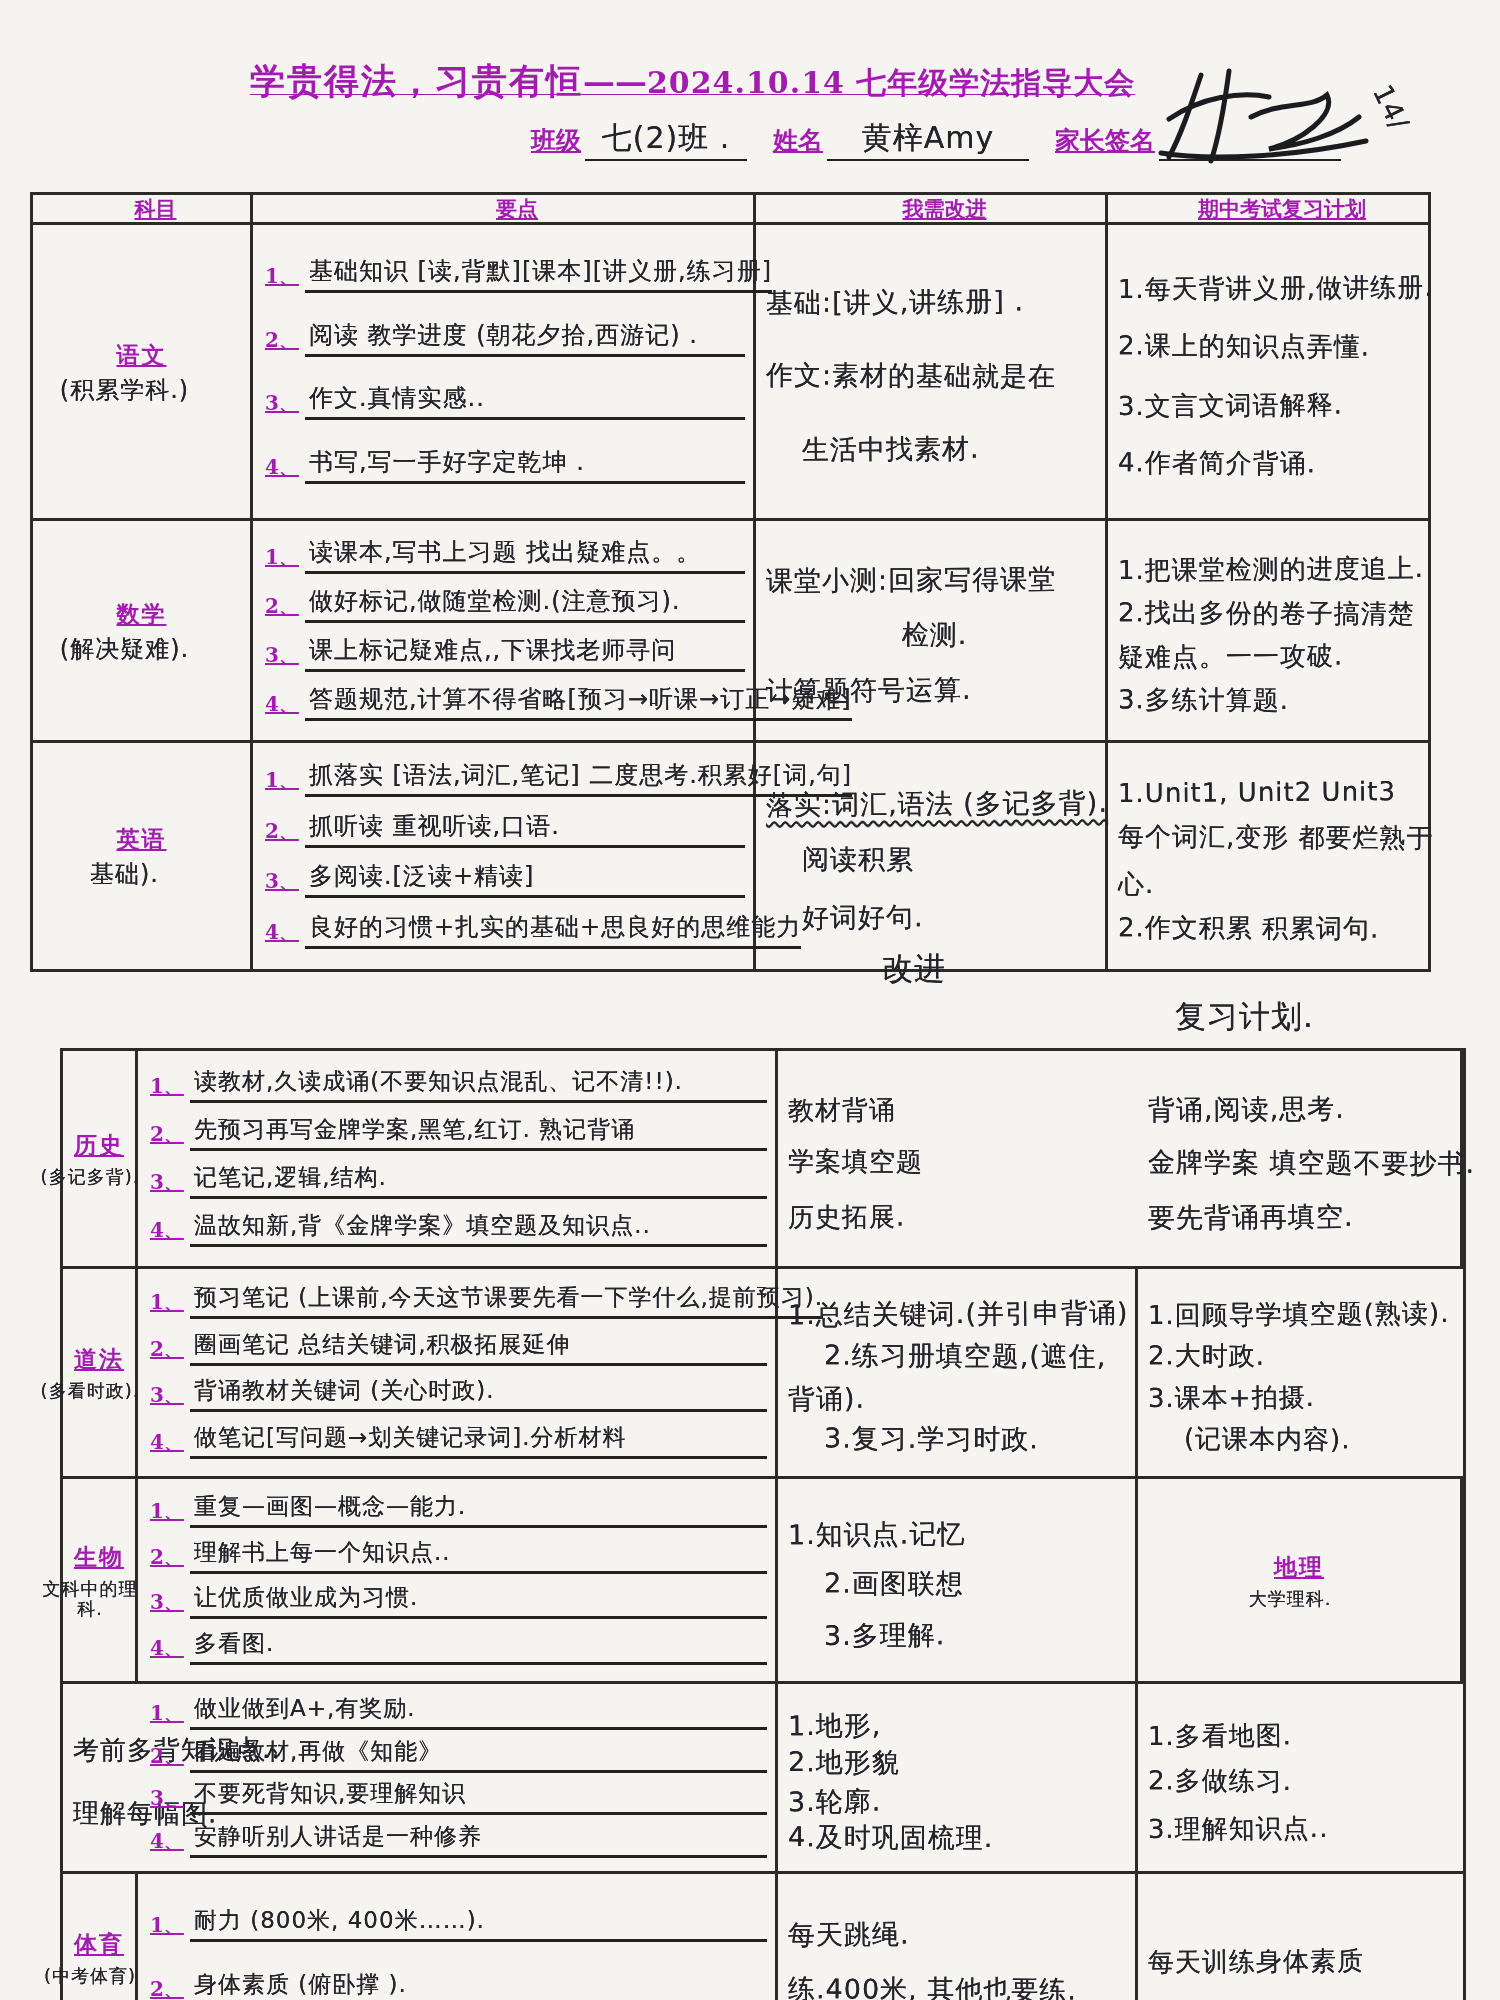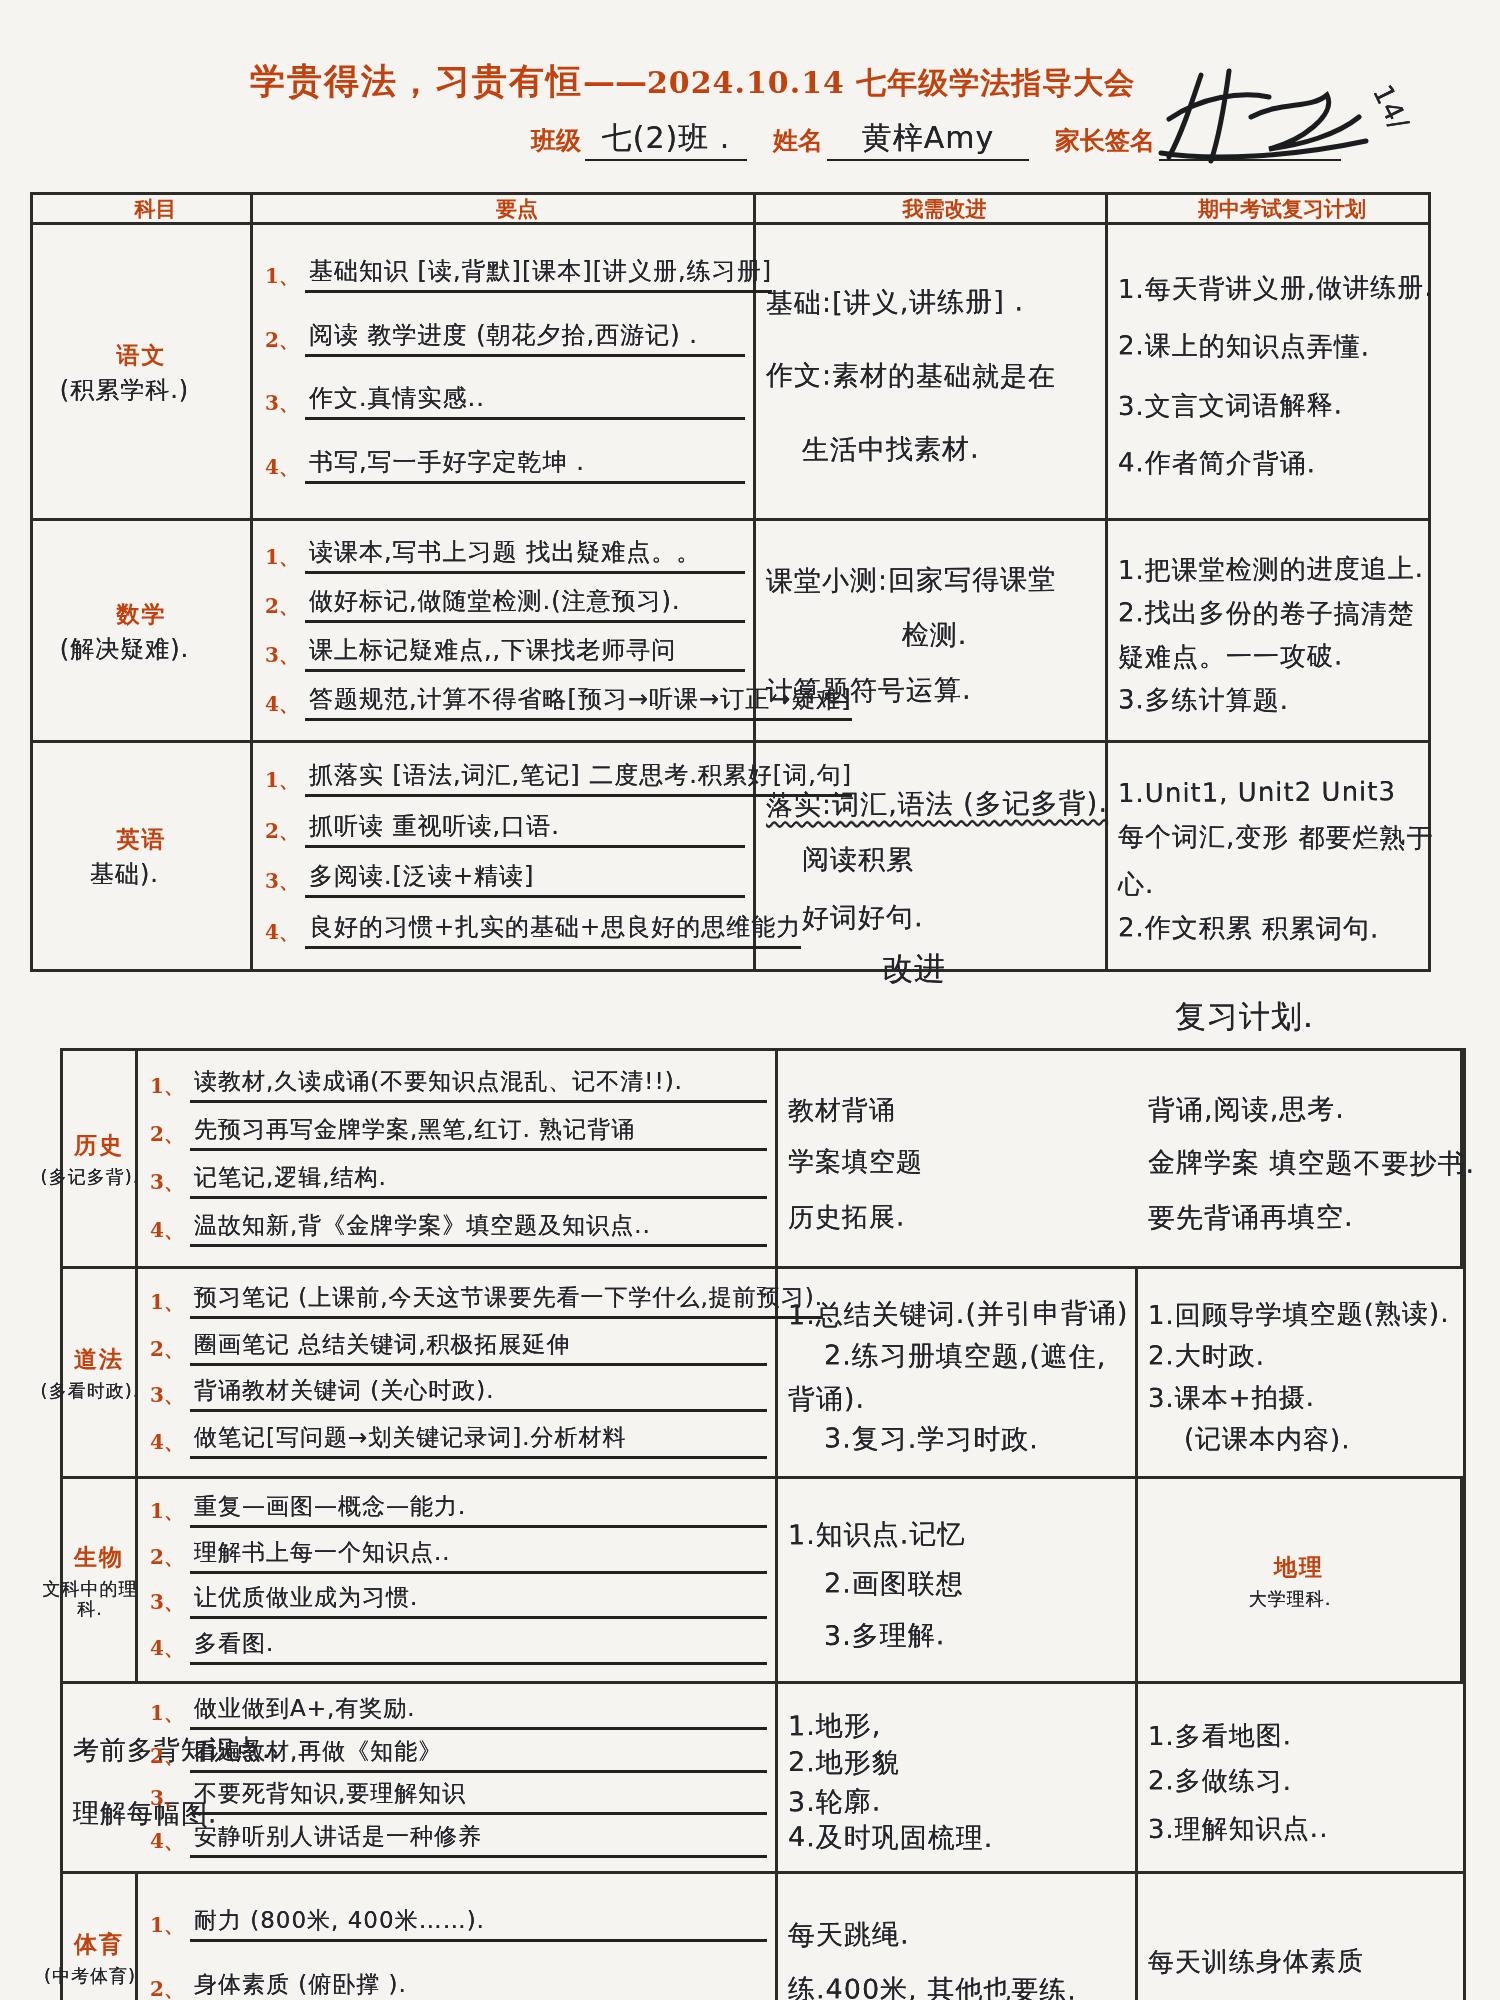--- a/index.html
+++ b/index.html
@@ -1,20 +1,20 @@
 <!DOCTYPE html>
 <html><head>
 <meta charset="utf-8">
 <style>
   html,body{margin:0;padding:0;}
   body{width:1500px;height:2000px;overflow:hidden;background:#e9e7e3;}
   .page{position:relative;width:1500px;height:2000px;background:#f5f4f1;overflow:hidden;
         font-family:"DejaVu Sans",sans-serif;color:#1c1d22;}
   
-  .printed{font-family:"DejaVu Serif","DejaVu Sans",serif;color:#c2410c;}
+  .printed{font-family:"DejaVu Serif","DejaVu Sans",serif;color:#a21caf;text-decoration:underline;}
   
   .hw{font-family:"DejaVu Sans",sans-serif;color:#24252b;letter-spacing:1px;white-space:nowrap;
       text-shadow:0 0 .5px #24252b;}
   .title{position:absolute;left:250px;top:58px;width:820px;text-align:center;white-space:nowrap;}
   .title .tm{font-size:35px;font-weight:bold;letter-spacing:2px;}
   .title .td{font-size:32px;font-weight:bold;}
   .title .ts{font-size:30px;font-weight:bold;letter-spacing:1px;}
   .meta{position:absolute;left:505px;top:118px;display:flex;align-items:flex-end;font-size:25px;}
   .meta .lbl{font-weight:bold;padding:0 4px 4px 26px;font-size:25px;}
   .fld{display:inline-block;border-bottom:2.5px solid #222;text-align:center;padding:0 6px 0 6px;

